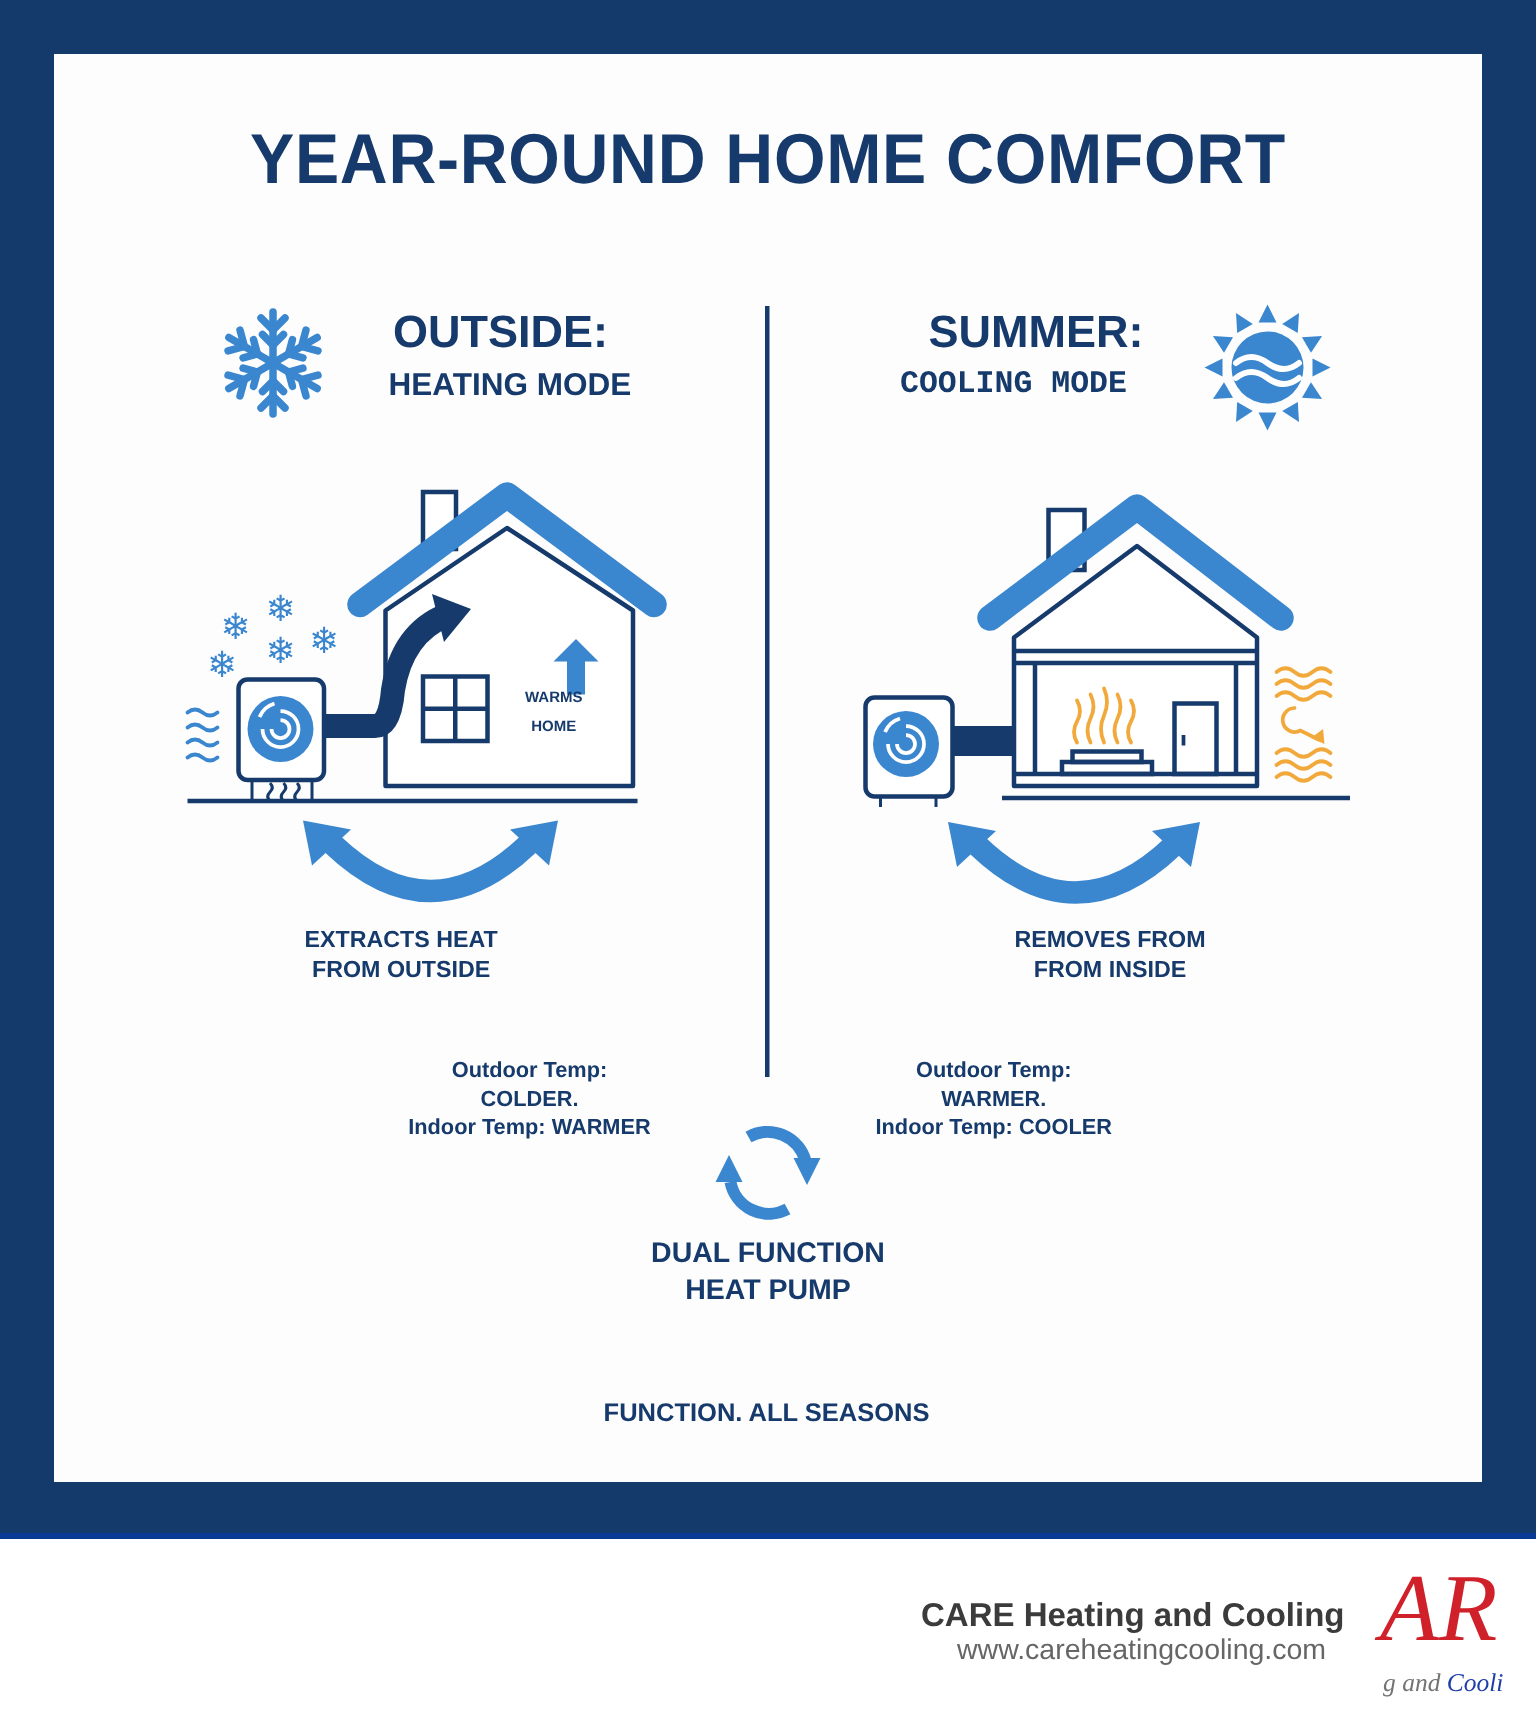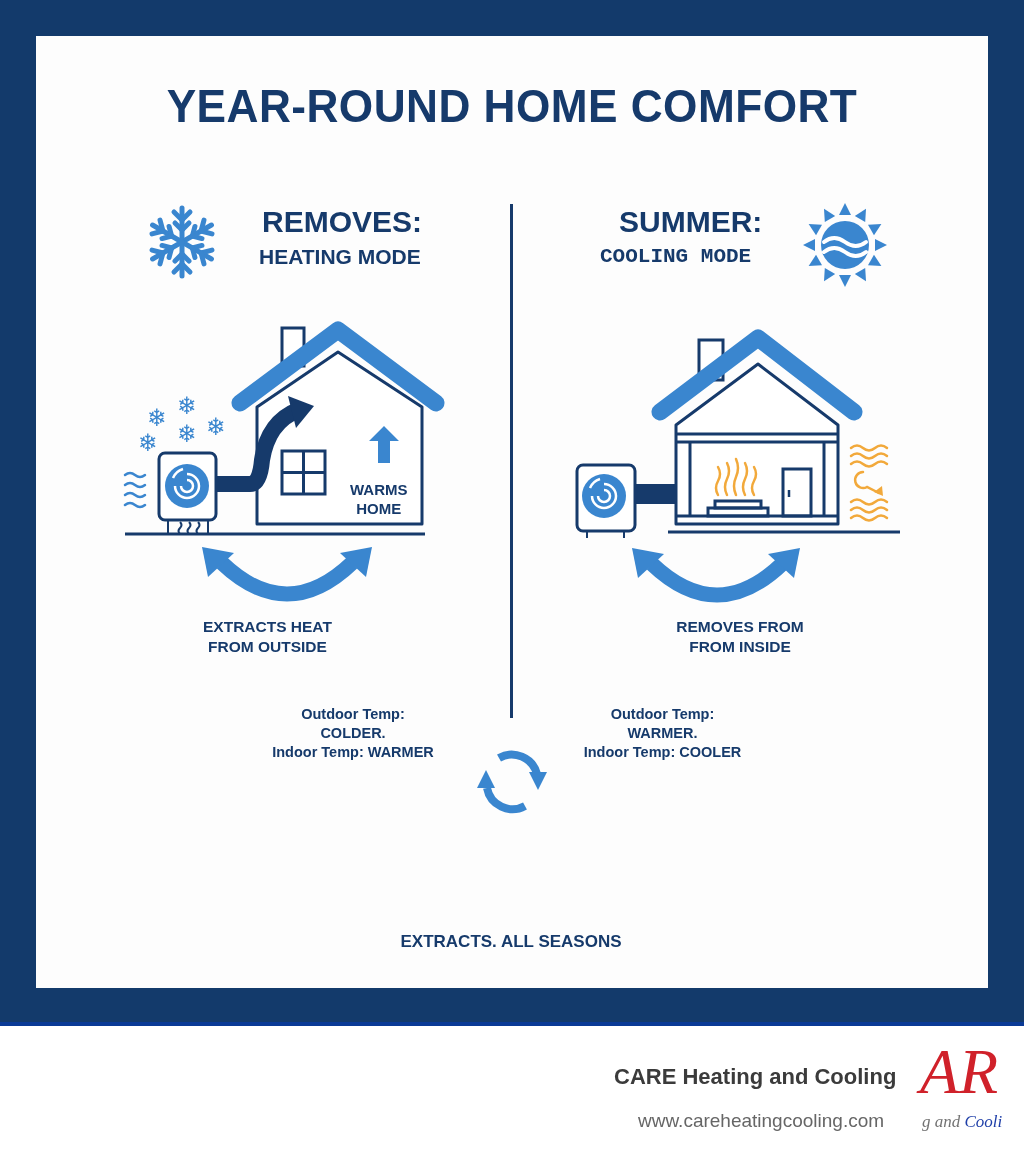--- a/index.html
+++ b/index.html
@@ -11,21 +11,21 @@
   .title { position:absolute; left:0; top:78px; width:1024px; text-align:center; font-size:47px; font-weight:700;
            color:#163a6b; letter-spacing:0.5px; transform:scaleX(0.94); }
   .divider { position:absolute; left:510px; top:204px; width:3px; height:514px; background:#163a6b; }
   .txt { position:absolute; color:#163a6b; font-weight:700; white-space:nowrap; }
   .season { font-size:30px; }
   .mode { font-size:21px; }
   .cap { font-size:15.5px; text-align:center; line-height:20px; }
   .temp { font-size:14.5px; text-align:center; line-height:19px;margin-top:40px; }
   .center-label { font-size:19px; text-align:center; line-height:25px; }
   .footer-name { position:absolute; left:614px; top:1064px; font-size:22px; font-weight:700; color:#3b3b3b;text-align:center; }
-  .footer-url { position:absolute; left:638px; top:1090px; font-size:19px; color:#666666;margin-top:20px; }
+  .footer-url { position:absolute; left:638px; top:1090px; font-size:19px; color:#666666; }
   .logo-big { position:absolute; left:920px; top:1040px; font-family:"Liberation Serif", serif; font-style:italic;
               font-size:64px; color:#d0212a; line-height:64px; }
   .logo-sub { position:absolute; left:922px; top:1112px; font-family:"Liberation Serif", serif; font-style:italic;
               font-size:17px; line-height:20px; white-space:nowrap; }
   svg { position:absolute; overflow:visible; }
 </style>
 </head>
 <body>
 
 <div class="frame"></div>
@@ -46,21 +46,21 @@
         <line x1="0" y1="-12" x2="7" y2="-19"></line>
       </g>
       <use href="#arm" transform="rotate(60)"></use>
       <use href="#arm" transform="rotate(120)"></use>
       <use href="#arm" transform="rotate(180)"></use>
       <use href="#arm" transform="rotate(240)"></use>
       <use href="#arm" transform="rotate(300)"></use>
     </g>
   </g>
 </svg>
-<div class="txt season" style="left:262px;top:205px;">REMOVES:</div>
+<div class="txt season" style="left:262px;top:205px;">OUTSIDE:</div>
 <div class="txt mode" style="left:259px;top:245px;">HEATING MODE</div>
 
 <div class="txt season" style="left:619px;top:205px;">SUMMER:</div>
 <div class="txt mode" style="left:600px;top:245px;font-family:Liberation Mono, monospace;">COOLING MODE</div>
 <svg style="left:802px;top:202px;" width="86" height="86" viewBox="0 0 86 86">
   <g fill="#3a86cf" transform="translate(43,43)">
     <circle r="24"></circle>
     <g id="ray">
         <polygon points="-6,-30 6,-30 0,-42"></polygon>
       </g>
@@ -126,21 +126,21 @@
   </g>
 
   <g fill="#3a86cf" font-size="24" font-family="DejaVu Sans, sans-serif">
     <text x="28" y="141">❄</text>
     <text x="37" y="116">❄</text>
     <text x="67" y="104">❄</text>
     <text x="67" y="132">❄</text>
     <text x="96" y="125">❄</text>
   </g>
 </svg>
-<div class="txt cap" style="left:350px;top:480px;font-size:15px;line-height:19px;">
+<div class="txt cap" style="left:350px;top:456px;font-size:10px;line-height:19px;">
   <div>WARMS</div>
   <div>HOME</div>
 </div>
 
 <svg style="left:200px;top:545px;" width="175" height="65" viewBox="0 0 175 65">
   <path d="M22,18 Q87,80 152,18" fill="none" stroke="#3a86cf" stroke-width="15"></path>
   <polygon points="2,2 34,8 8,32" fill="#3a86cf"></polygon>
   <polygon points="172,2 140,8 166,32" fill="#3a86cf"></polygon>
 </svg>
 <div class="txt cap" style="left:203px;top:617px;">
@@ -225,22 +225,24 @@
 
 <svg style="left:474px;top:750px;" width="76" height="62" viewBox="0 0 76 62">
   <g fill="none" stroke="#3a86cf" stroke-width="8">
     <path d="M25,8 A26,26 0 0,1 63,24"></path>
     <path d="M51,56 A26,26 0 0,1 13,38"></path>
   </g>
   <polygon points="55,22 73,22 64,40" fill="#3a86cf"></polygon>
   <polygon points="3,38 21,38 12,20" fill="#3a86cf"></polygon>
 </svg>
 <div class="txt center-label" style="left:412px;top:823px;width:200px;">
-</div>
-
-<div class="txt" style="left:0;top:932px;width:1022px;text-align:center;font-size:17px;">EXTRACTS. ALL SEASONS</div>
+  <div>DUAL FUNCTION</div>
+  <div>HEAT PUMP</div>
+</div>
+
+<div class="txt" style="left:0;top:932px;width:1022px;text-align:center;font-size:17px;">FUNCTION. ALL SEASONS</div>
 
 <div class="footer-name">CARE Heating and Cooling</div>
 <div class="footer-url">www.careheatingcooling.com</div>
 <div class="logo-big">AR</div>
 <div class="logo-sub">
   <span style="color:#737373;font-style:italic;">g and </span><span style="color:#1f3fa8;">Cooli</span>
 </div>
 
 </body></html>

